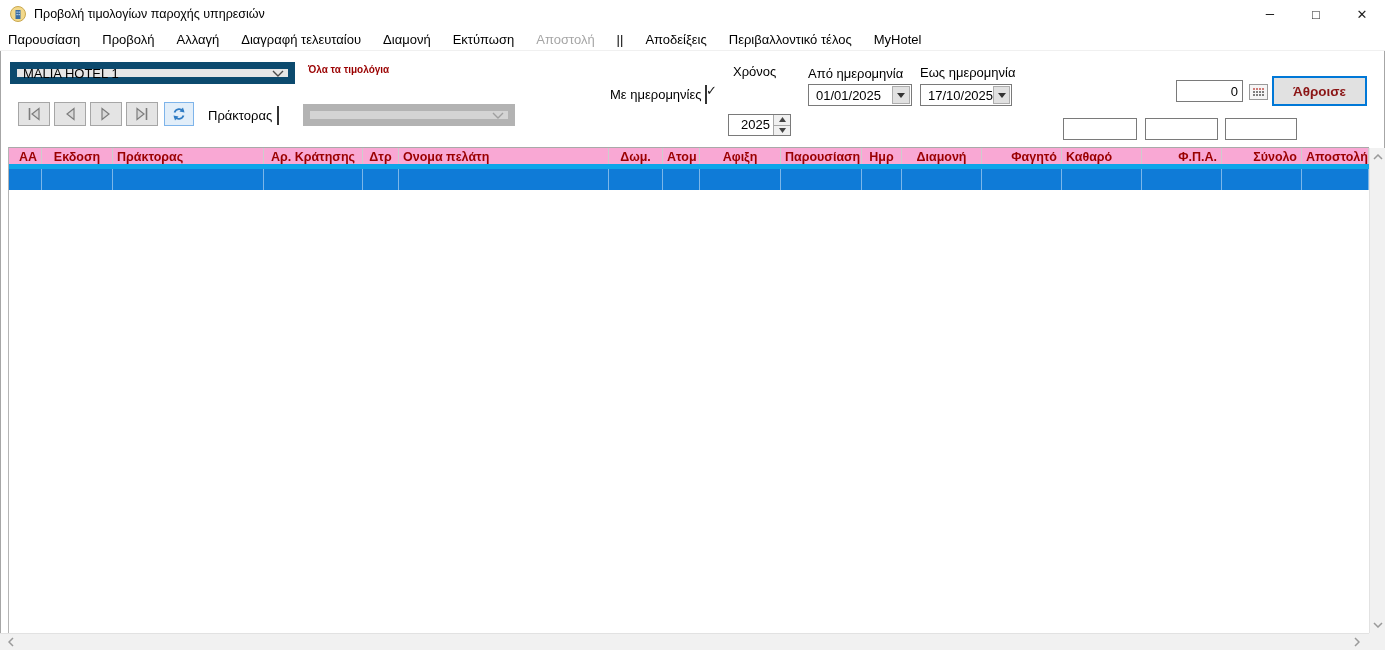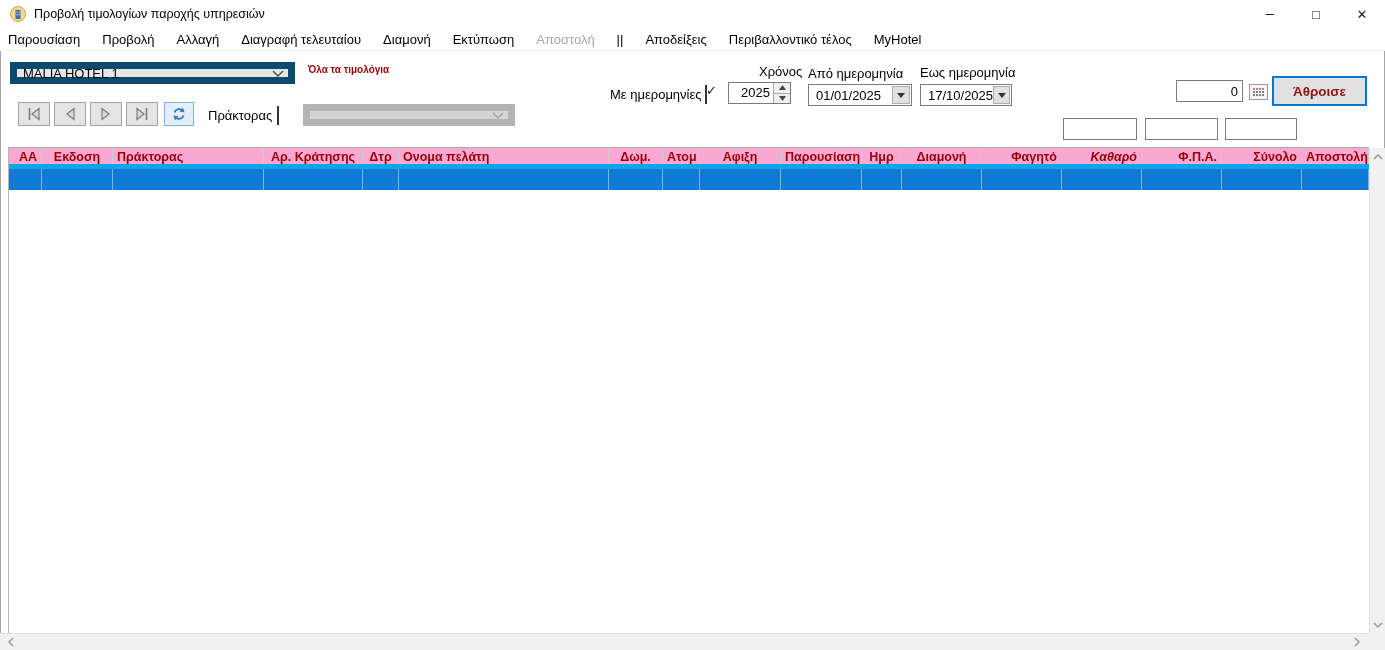--- a/index.html
+++ b/index.html
@@ -39,21 +39,21 @@
 
   .nav-btn{width:32px;height:24px;background:#e4e4e4;border:1px solid #a6a6a6;box-sizing:border-box;display:flex;align-items:center;justify-content:center;padding:0;}
   .refresh-btn{width:30px;height:24px;background:#e2eef9;border:1px solid #7eb4ea;box-sizing:border-box;display:flex;align-items:center;justify-content:center;padding:0;}
 
   .checkbox{width:13px;height:13px;background:#fff;border:1px solid #333;box-sizing:border-box;position:relative;}
   .checkbox.checked::after{content:"✓";position:absolute;left:0px;top:-3px;font-size:13px;font-weight:bold;color:#1a1a1a;}
 
   .label{font-size:13px;color:#000;white-space:nowrap;}
   .red-label{font-size:10px;font-weight:bold;color:#9a0000;white-space:nowrap;}
 
-  .spinner{height:22px;border:1px solid #7a7a7a;box-sizing:border-box;background:#fff;display:flex;}
+  .spinner{height:22px;border:1px solid #7a7a7a;box-sizing:border-box;background:#fff;display:flex;margin-top:32px;}
   .spinner .sval{flex:1;font-size:13px;text-align:right;padding:2px 3px 0 0;}
   .spinner .sbtns{width:16px;display:flex;flex-direction:column;border-left:1px solid #a8a8a8;}
   .spinner .sbtn{flex:1;background:#f0f0f0;display:flex;align-items:center;justify-content:center;}
   .spinner .sbtn + .sbtn{border-top:1px solid #a8a8a8;}
 
   .datecombo{height:22px;border:1px solid #7a7a7a;box-sizing:border-box;background:#fff;display:flex;align-items:center;}
   .datecombo .dval{flex:1;font-size:13px;padding-left:7px;white-space:nowrap;}
   .datecombo .dbtn{width:18px;height:18px;margin-right:1px;background:#e1e1e1;border:1px solid #adadad;box-sizing:border-box;display:flex;align-items:center;justify-content:center;}
 
   .calc-btn{width:19px;height:16px;background:#f5f5f5;border:1px solid #999;box-sizing:border-box;display:flex;align-items:center;justify-content:center;padding:0;}
@@ -177,21 +177,21 @@
       <svg width="12" height="7" viewBox="0 0 12 7">
           <polyline points="1,1 6,6 11,1" fill="none" stroke="#4a4a4a" stroke-width="1.4"></polyline>
         </svg>
     </span>
   </div>
 
   
   <span class="label abs" style="left:610px;top:87px;">Με ημερομηνίες</span>
   <span class="checkbox abs checked" style="left:703px;top:86px;"></span>
 
-  <span class="label abs" style="left:733px;top:64px;margin-left:26px;">Χρόνος</span>
+  <span class="label abs" style="left:733px;top:64px;">Χρόνος</span>
   <div class="spinner abs" style="left:728px;top:82px;width:63px;">
     <span class="sval">2025</span>
     <span class="sbtns">
       <span class="sbtn">
           <svg width="7" height="5" viewBox="0 0 7 5">
             <polygon points="3.5,0 7,5 0,5" fill="#444"></polygon>
           </svg>
         </span>
       <span class="sbtn">
           <svg width="7" height="5" viewBox="0 0 7 5">
@@ -254,21 +254,21 @@
         <div class="hcell" style="width: 99px; text-align: center;">Αρ. Κράτησης</div>
         <div class="hcell" style="width: 36px; text-align: center;">Δτρ</div>
         <div class="hcell" style="width: 210px; text-align: left;">Ονομα πελάτη</div>
         <div class="hcell" style="width: 54px; text-align: center;">Δωμ.</div>
         <div class="hcell" style="width: 37px; text-align: center;">Ατομ</div>
         <div class="hcell" style="width: 81px; text-align: center;">Αφιξη</div>
         <div class="hcell" style="width: 81px; text-align: center;">Παρουσίαση</div>
         <div class="hcell" style="width: 40px; text-align: center;">Ημρ</div>
         <div class="hcell" style="width: 80px; text-align: center;">Διαμονή</div>
         <div class="hcell" style="width: 80px; text-align: right;">Φαγητό</div>
-        <div class="hcell" style="width: 80px; text-align: right; font-style: italic;">Καθαρό</div>
+        <div class="hcell" style="width: 80px; ">Καθαρό</div>
         <div class="hcell" style="width: 80px; text-align: right;">Φ.Π.Α.</div>
         <div class="hcell" style="width: 80px; text-align: right;">Σύνολο</div>
         <div class="hcell" style="width: 67px; text-align: center;">Αποστολή</div>
       </div>
     <div class="grid-selected">
         <div class="scell" style="width: 33px;"></div>
         <div class="scell" style="width: 71px;"></div>
         <div class="scell" style="width: 151px;"></div>
         <div class="scell" style="width: 99px;"></div>
         <div class="scell" style="width: 36px;"></div>

